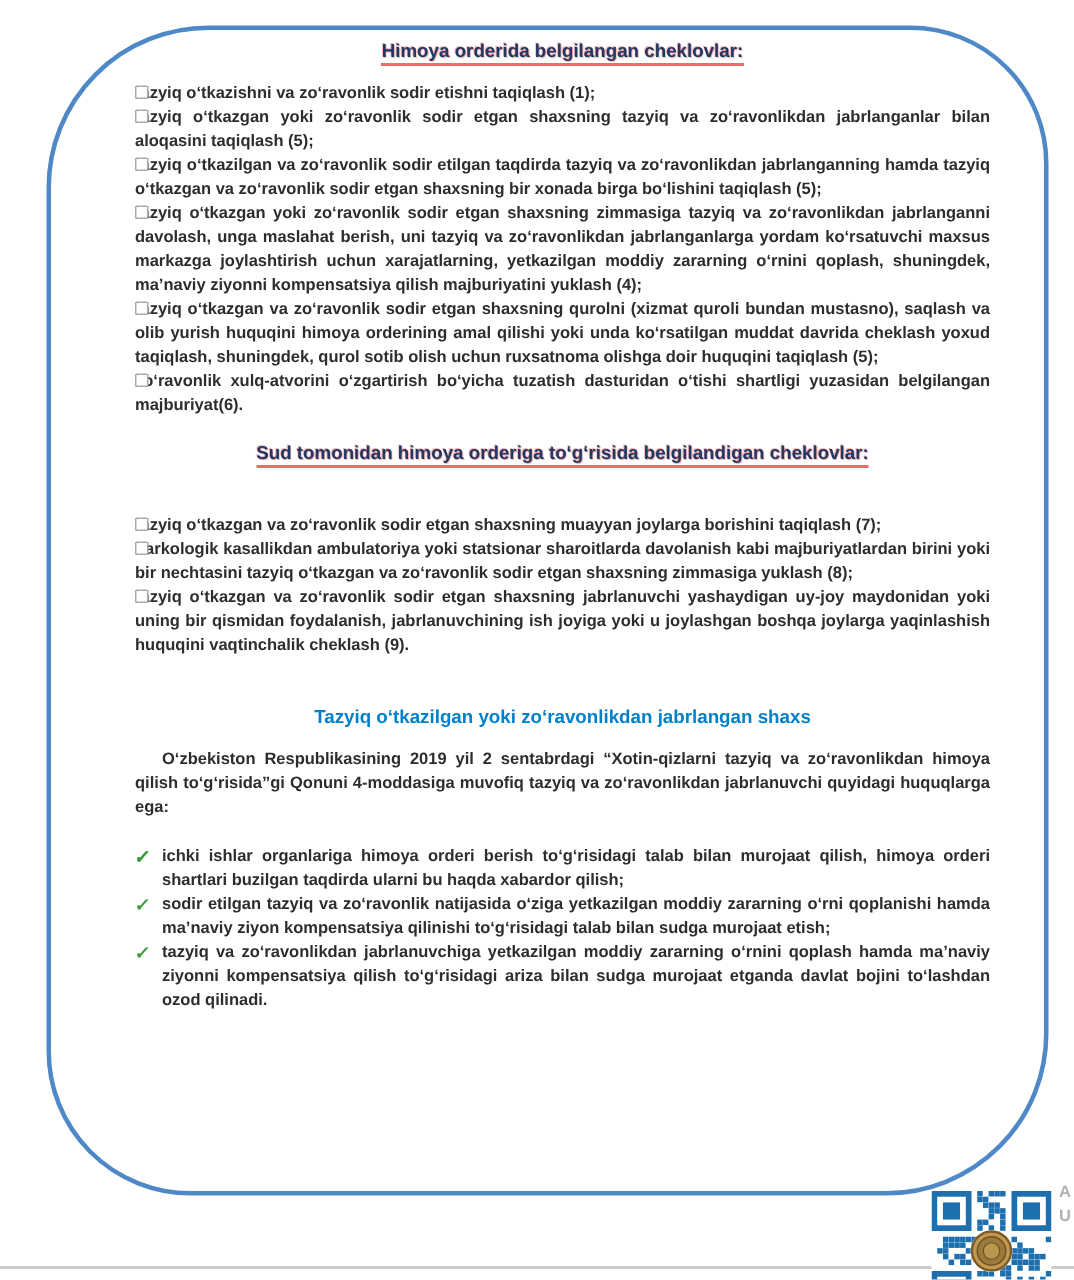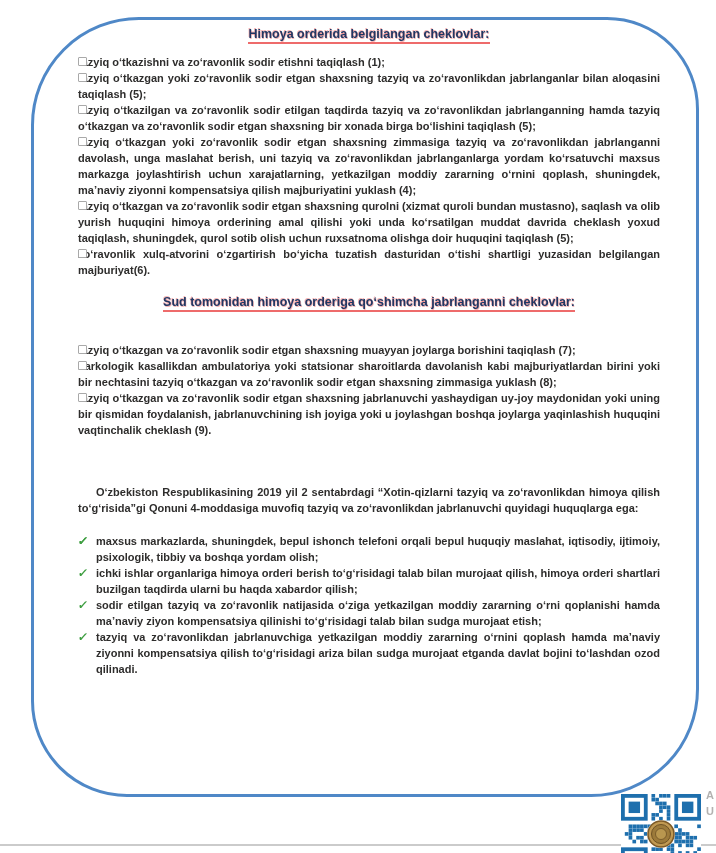--- a/index.html
+++ b/index.html
@@ -8,21 +8,21 @@
     background:#ffffff;
     font-family:"Liberation Sans",sans-serif;
   }
   .frame{
     position:absolute;left:31px;top:17px;width:662px;height:774px;
     border:3px solid #4f88c7;
     border-radius:108px 92px 108px 96px;
     background:#ffffff;
   }
   .content{
-    position:absolute;left:0;top:0;right:0;
+    position:absolute;left:12px;top:0;right:0;
     padding:7px 36px 0 44px;
   }
   .sec-title{
     text-align:center;
     font-size:12.5px;font-weight:bold;
     color:#203864;
     margin:0;
   }
   .sec-title .u{
     border-bottom:2px solid #ee6b6b;
@@ -87,36 +87,37 @@
     <div class="list list1">
       <div class="item"><span class="checkbox"></span><span>tazyiq oʻtkazishni va zoʻravonlik sodir etishni taqiqlash (1);</span></div>
       <div class="item"><span class="checkbox"></span><span>tazyiq oʻtkazgan yoki zoʻravonlik sodir etgan shaxsning tazyiq va zoʻravonlikdan jabrlanganlar bilan aloqasini taqiqlash (5);</span></div>
       <div class="item"><span class="checkbox"></span><span>tazyiq oʻtkazilgan va zoʻravonlik sodir etilgan taqdirda tazyiq va zoʻravonlikdan jabrlanganning hamda tazyiq oʻtkazgan va zoʻravonlik sodir etgan shaxsning bir xonada birga boʻlishini taqiqlash (5);</span></div>
       <div class="item"><span class="checkbox"></span><span>tazyiq oʻtkazgan yoki zoʻravonlik sodir etgan shaxsning zimmasiga tazyiq va zoʻravonlikdan jabrlanganni davolash, unga maslahat berish, uni tazyiq va zoʻravonlikdan jabrlanganlarga yordam koʻrsatuvchi maxsus markazga joylashtirish uchun xarajatlarning, yetkazilgan moddiy zararning oʻrnini qoplash, shuningdek, maʼnaviy ziyonni kompensatsiya qilish majburiyatini yuklash (4);</span></div>
       <div class="item"><span class="checkbox"></span><span>tazyiq oʻtkazgan va zoʻravonlik sodir etgan shaxsning qurolni (xizmat quroli bundan mustasno), saqlash va olib yurish huquqini himoya orderining amal qilishi yoki unda koʻrsatilgan muddat davrida cheklash yoxud taqiqlash, shuningdek, qurol sotib olish uchun ruxsatnoma olishga doir huquqini taqiqlash (5);</span></div>
       <div class="item"><span class="checkbox"></span><span>zoʻravonlik xulq-atvorini oʻzgartirish boʻyicha tuzatish dasturidan oʻtishi shartligi yuzasidan belgilangan majburiyat(6).</span></div>
     </div>
 
     <div class="gap1"></div>
-    <div class="sec-title"><span class="u">Sud tomonidan himoya orderiga qoʻshimcha jabrlanganni cheklovlar:</span></div>
+    <div class="sec-title"><span class="u">Sud tomonidan himoya orderiga toʻgʻrisida belgilandigan cheklovlar:</span></div>
     <div class="gap2"></div>
 
     <div class="list list2">
       <div class="item"><span class="checkbox"></span><span>tazyiq oʻtkazgan va zoʻravonlik sodir etgan shaxsning muayyan joylarga borishini taqiqlash (7);</span></div>
       <div class="item"><span class="checkbox"></span><span>narkologik kasallikdan ambulatoriya yoki statsionar sharoitlarda davolanish kabi majburiyatlardan birini yoki bir nechtasini tazyiq oʻtkazgan va zoʻravonlik sodir etgan shaxsning zimmasiga yuklash (8);</span></div>
       <div class="item"><span class="checkbox"></span><span>tazyiq oʻtkazgan va zoʻravonlik sodir etgan shaxsning jabrlanuvchi yashaydigan uy-joy maydonidan yoki uning bir qismidan foydalanish, jabrlanuvchining ish joyiga yoki u joylashgan boshqa joylarga yaqinlashish huquqini vaqtinchalik cheklash (9).</span></div>
     </div>
 
     <div class="gap3"></div>
+    <div class="sec-title blue">Tazyiq oʻtkazilgan yoki zoʻravonlikdan jabrlangan shaxs</div>
 
     <div class="intro">Oʻzbekiston Respublikasining 2019 yil 2 sentabrdagi “Xotin-qizlarni tazyiq va zoʻravonlikdan himoya qilish toʻgʻrisida”gi Qonuni 4-moddasiga muvofiq tazyiq va zoʻravonlikdan jabrlanuvchi quyidagi huquqlarga ega:</div>
 
     <div class="list list3">
       <div class="item"><span class="tick">✓</span></div>
-      <div class="item"><span class="tick">✓</span><span>maxsus markazlarda, shuningdek, bepul ishonch telefoni orqali bepul huquqiy maslahat, iqtisodiy, ijtimoiy, psixologik, tibbiy va boshqa yordam olish;</span></div>
+      <div class="item"><span class="tick">✓</span></div>
       <div class="item"><span class="tick">✓</span><span>ichki ishlar organlariga himoya orderi berish toʻgʻrisidagi talab bilan murojaat qilish, himoya orderi shartlari buzilgan taqdirda ularni bu haqda xabardor qilish;</span></div>
       <div class="item"><span class="tick">✓</span><span>sodir etilgan tazyiq va zoʻravonlik natijasida oʻziga yetkazilgan moddiy zararning oʻrni qoplanishi hamda maʼnaviy ziyon kompensatsiya qilinishi toʻgʻrisidagi talab bilan sudga murojaat etish;</span></div>
       <div class="item"><span class="tick">✓</span><span>tazyiq va zoʻravonlikdan jabrlanuvchiga yetkazilgan moddiy zararning oʻrnini qoplash hamda maʼnaviy ziyonni kompensatsiya qilish toʻgʻrisidagi ariza bilan sudga murojaat etganda davlat bojini toʻlashdan ozod qilinadi.</span></div>
     </div>
 
   </div>
 </div>
 
 <div class="bottom-line"></div>
 

